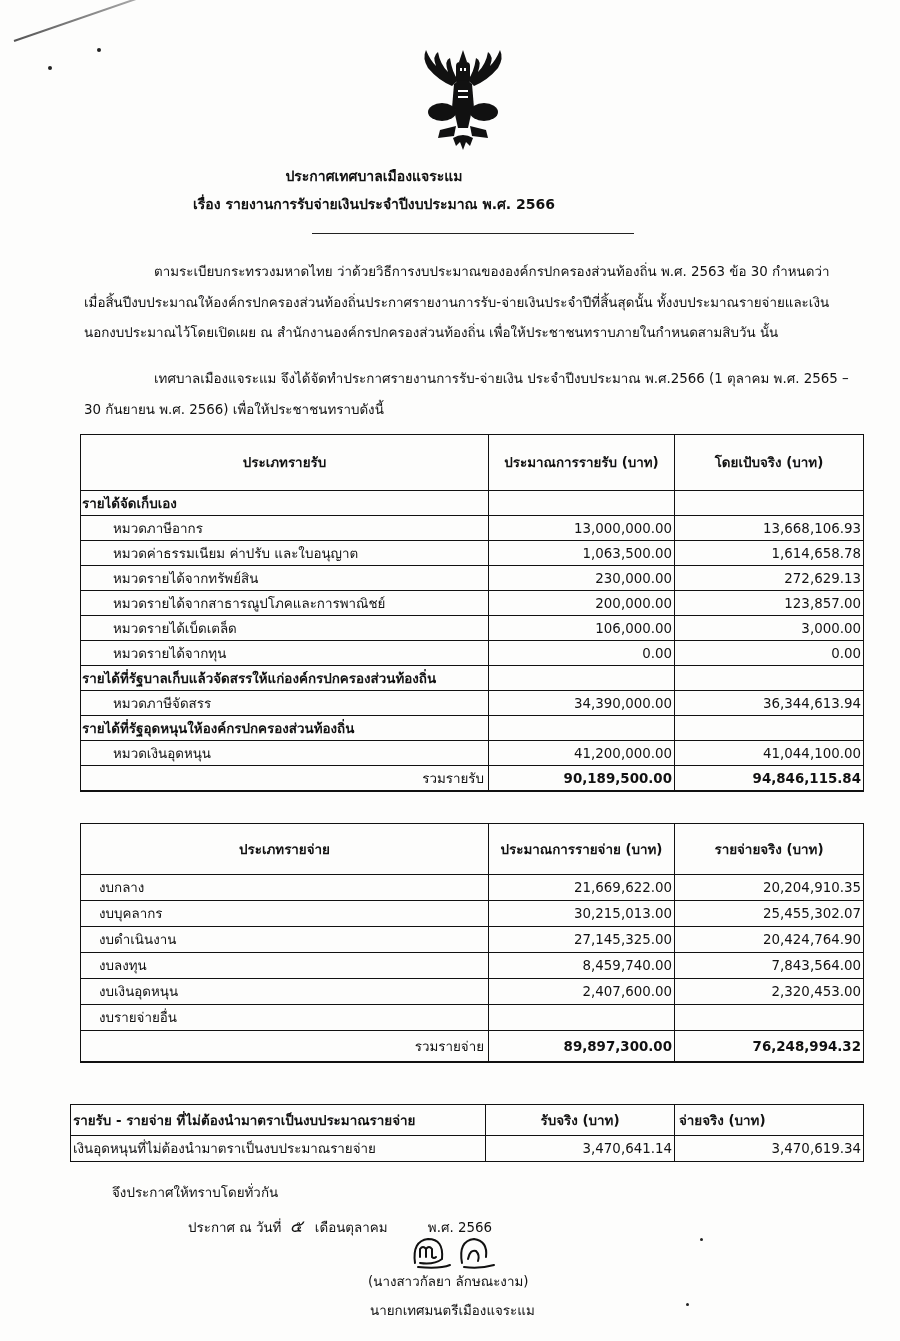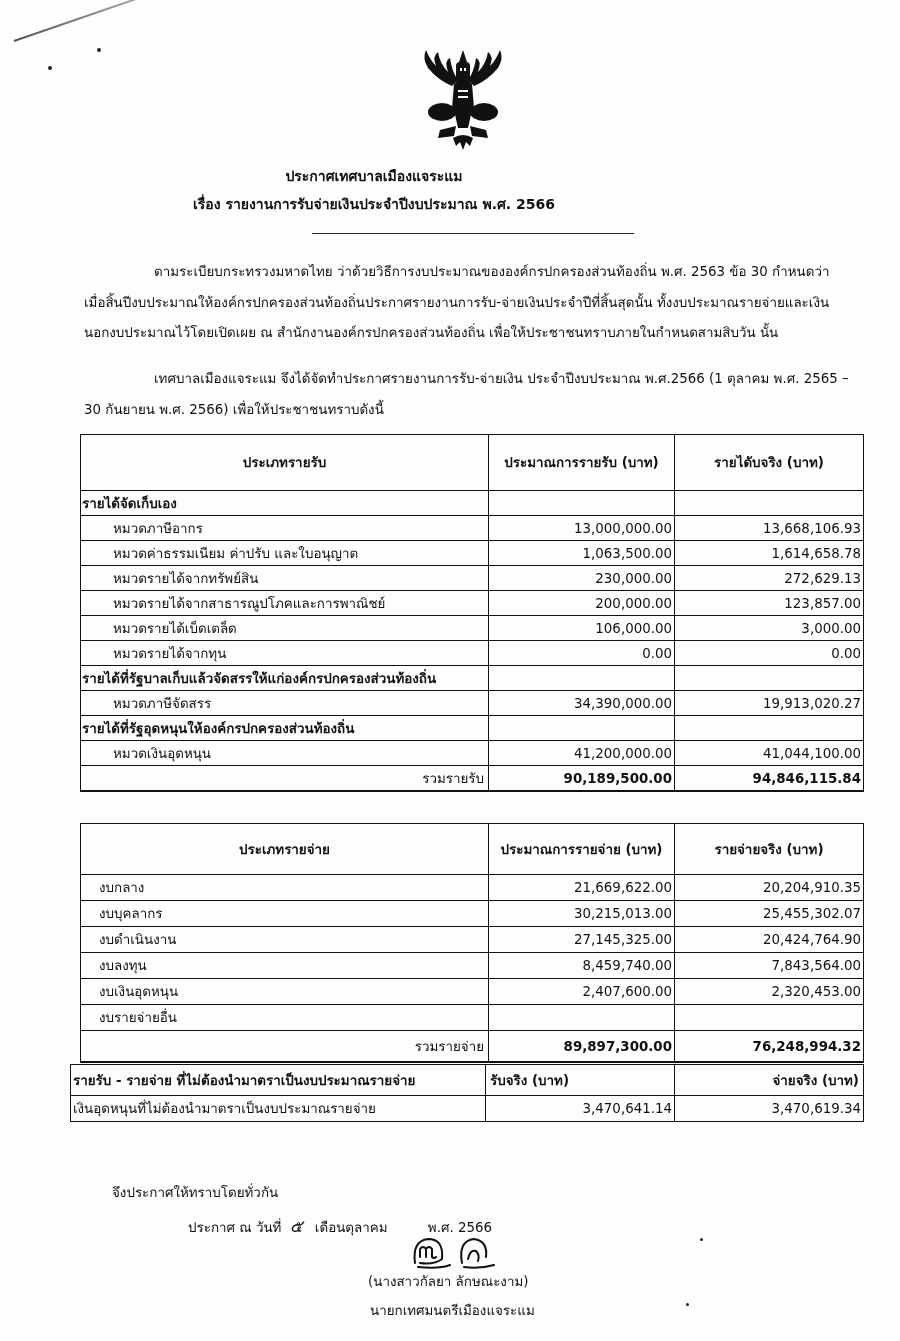--- a/index.html
+++ b/index.html
@@ -90,21 +90,21 @@
 <table class="t" style="left:80px;top:434px;width:783px">
   <colgroup>
       <col style="width:408px">
       <col style="width:186px">
       <col style="width:189px">
     </colgroup>
   <tbody>
       <tr>
     <th>ประเภทรายรับ</th>
     <th>ประมาณการรายรับ (บาท)</th>
-    <th>รายไดับจริง (บาท)</th>
+    <th>โดยเปับจริง (บาท)</th>
   </tr>
   <tr>
     <td class="sec">รายได้จัดเก็บเอง</td>
     <td class="num"></td>
     <td class="num"></td>
   </tr>
   <tr>
     <td class="item">หมวดภาษีอากร</td>
     <td class="num">13,000,000.00</td>
     <td class="num">13,668,106.93</td>
@@ -135,21 +135,21 @@
     <td class="num">0.00</td>
   </tr>
   <tr>
     <td class="sec">รายได้ที่รัฐบาลเก็บแล้วจัดสรรให้แก่องค์กรปกครองส่วนท้องถิ่น</td>
     <td class="num"></td>
     <td class="num"></td>
   </tr>
   <tr>
     <td class="item">หมวดภาษีจัดสรร</td>
     <td class="num">34,390,000.00</td>
-    <td class="num">19,913,020.27</td>
+    <td class="num">36,344,613.94</td>
   </tr>
   <tr>
     <td class="sec">รายได้ที่รัฐอุดหนุนให้องค์กรปกครองส่วนท้องถิ่น</td>
     <td class="num"></td>
     <td class="num"></td>
   </tr>
   <tr>
     <td class="item">หมวดเงินอุดหนุน</td>
     <td class="num">41,200,000.00</td>
     <td class="num">41,044,100.00</td>
@@ -205,31 +205,31 @@
     <td class="num"></td>
   </tr>
   <tr class="outer-bottom">
     <td class="total-label" style="height:30px">รวมรายจ่าย</td>
     <td class="num bold">89,897,300.00</td>
     <td class="num bold">76,248,994.32</td>
   </tr>
 </tbody>
   </table>
 
-<table class="t" style="left:70px;top:1064px;width:793px">
+<table class="t" style="left:70px;top:1104px;width:793px">
   <colgroup>
       <col style="width:415px">
       <col style="width:189px">
       <col style="width:189px">
     </colgroup>
   <tbody>
       <tr>
     <td class="bold" style="height:30px;padding-left:2px">รายรับ - รายจ่าย  ที่ไม่ต้องนำมาตราเป็นงบประมาณรายจ่าย</td>
-    <td class="bold" style="">รับจริง (บาท)</td>
-    <td class="bold" style="text-align:right">จ่ายจริง (บาท)</td>
+    <td class="bold" style="text-align:center">รับจริง (บาท)</td>
+    <td class="bold" style="text-align:left">จ่ายจริง (บาท)</td>
   </tr>
   <tr>
     <td style="height:25px;padding-left:2px">เงินอุดหนุนที่ไม่ต้องนำมาตราเป็นงบประมาณรายจ่าย</td>
     <td class="num">3,470,641.14</td>
     <td class="num">3,470,619.34</td>
   </tr>
 </tbody>
   </table>
 
 <div class="closing" style="left:112px;top:1182px">จึงประกาศให้ทราบโดยทั่วกัน</div>

